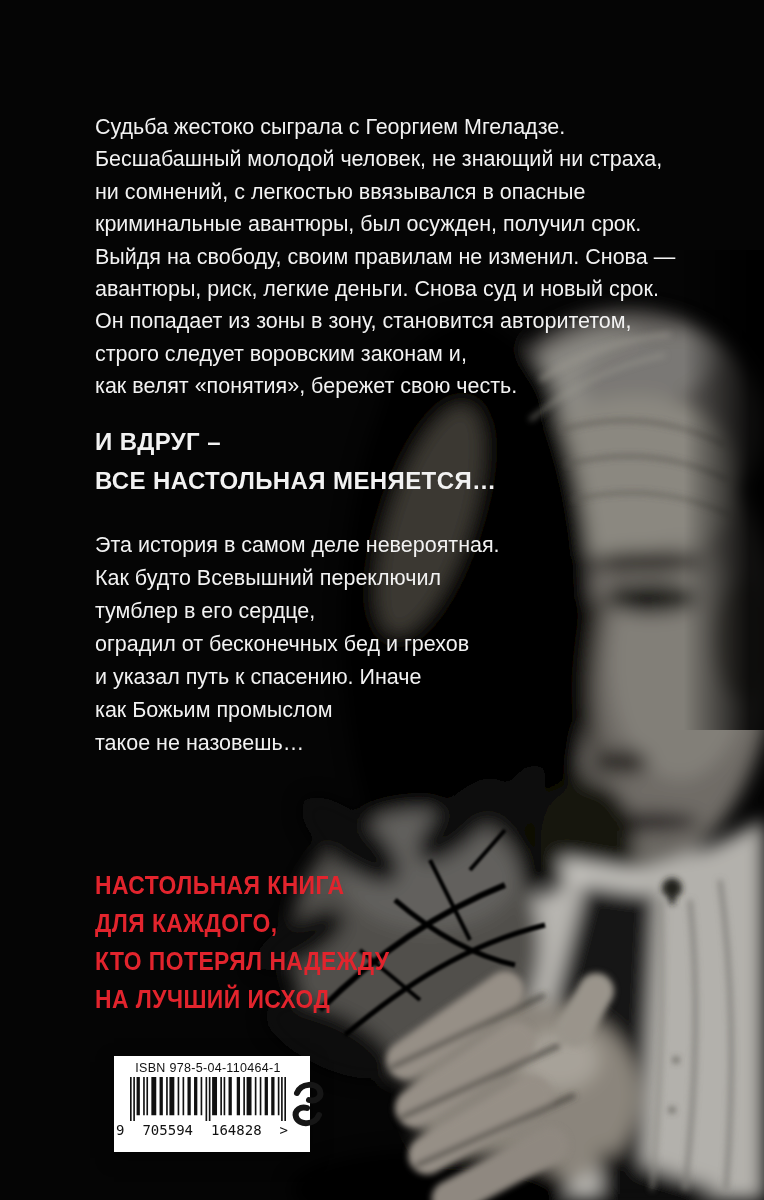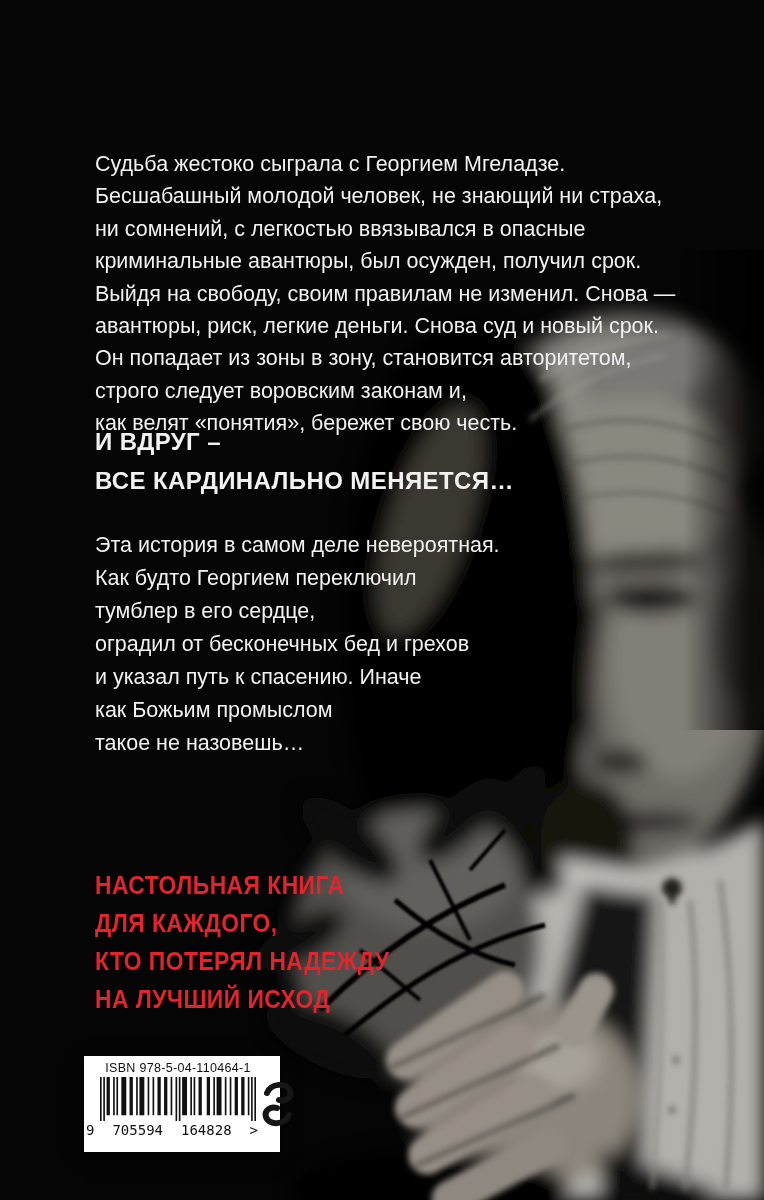--- a/index.html
+++ b/index.html
@@ -7,30 +7,30 @@
     position:relative;width:764px;height:1200px;overflow:hidden;
     background:var(--background,#050505);
     font-family:"Liberation Sans",sans-serif;
   }
   .portrait{position:absolute;inset:0;width:764px;height:1200px;}
   .vignette-right{
     position:absolute;top:250px;right:0;width:80px;height:480px;
     background:linear-gradient(to right,rgba(0,0,0,0),rgba(0,0,0,.85) 82%);
   }
   .text-block{position:absolute;white-space:pre-line;color:var(--text_white,#f2f2f2);}
-  .para1{left:95px;top:111px;font-size:21.5px;line-height:32.4px;font-weight:500;margin-top:37px;}
+  .para1{left:95px;top:111px;font-size:21.5px;line-height:32.4px;font-weight:500;}
   .heading{left:95px;top:422px;font-size:24px;line-height:39px;font-weight:700;letter-spacing:.4px;}
   .para2{left:95px;top:529px;font-size:21.5px;line-height:33px;font-weight:500;}
   .tagline{
     left:95px;top:866px;font-size:26px;line-height:38px;font-weight:700;
     color:var(--accent_red,#e2242d);letter-spacing:.5px;
     transform:scaleX(.88);transform-origin:left top;
   }
   .barcode-box{
-    position:absolute;left:84px;top:1056px;width:196px;height:96px;
+    position:absolute;left:114px;top:1056px;width:196px;height:96px;
     background:var(--barcode_bg,#fff);display:flex;align-items:stretch;
     box-shadow:0 6px 16px rgba(0,0,0,.55);
   }
   .bc-main{display:flex;flex-direction:column;align-items:center;padding:5px 0 4px 14px;width:168px;}
   .isbn{font-size:12.5px;color:var(--barcode_text,#111);letter-spacing:.3px;white-space:nowrap;}
   .bars{width:156px;height:44px;margin-top:2px;}
   .digits{
     width:172px;margin-left:-12px;margin-top:1px;display:flex;justify-content:space-between;
     font-family:"DejaVu Sans Mono",monospace;font-size:14px;color:var(--barcode_text,#111);
   }
@@ -142,23 +142,23 @@
   <div class="text-block para1">Судьба жестоко сыграла с Георгием Мгеладзе.
 Бесшабашный молодой человек, не знающий ни страха,
 ни сомнений, с легкостью ввязывался в опасные
 криминальные авантюры, был осужден, получил срок.
 Выйдя на свободу, своим правилам не изменил. Снова —
 авантюры, риск, легкие деньги. Снова суд и новый срок.
 Он попадает из зоны в зону, становится авторитетом,
 строго следует воровским законам и,
 как велят «понятия», бережет свою честь.</div>
   <div class="text-block heading">И ВДРУГ –
-ВСЕ КАРДИНАЛЬНО МЕНЯЕТСЯ…</div>
+ВСЕ НАСТОЛЬНАЯ МЕНЯЕТСЯ…</div>
   <div class="text-block para2">Эта история в самом деле невероятная.
-Как будто Георгием переключил
+Как будто Всевышний переключил
 тумблер в его сердце,
 оградил от бесконечных бед и грехов
 и указал путь к спасению. Иначе
 как Божьим промыслом
 такое не назовешь…</div>
   <div class="text-block tagline">НАСТОЛЬНАЯ КНИГА
 ДЛЯ КАЖДОГО,
 КТО ПОТЕРЯЛ НАДЕЖДУ
 НА ЛУЧШИЙ ИСХОД</div>
 

